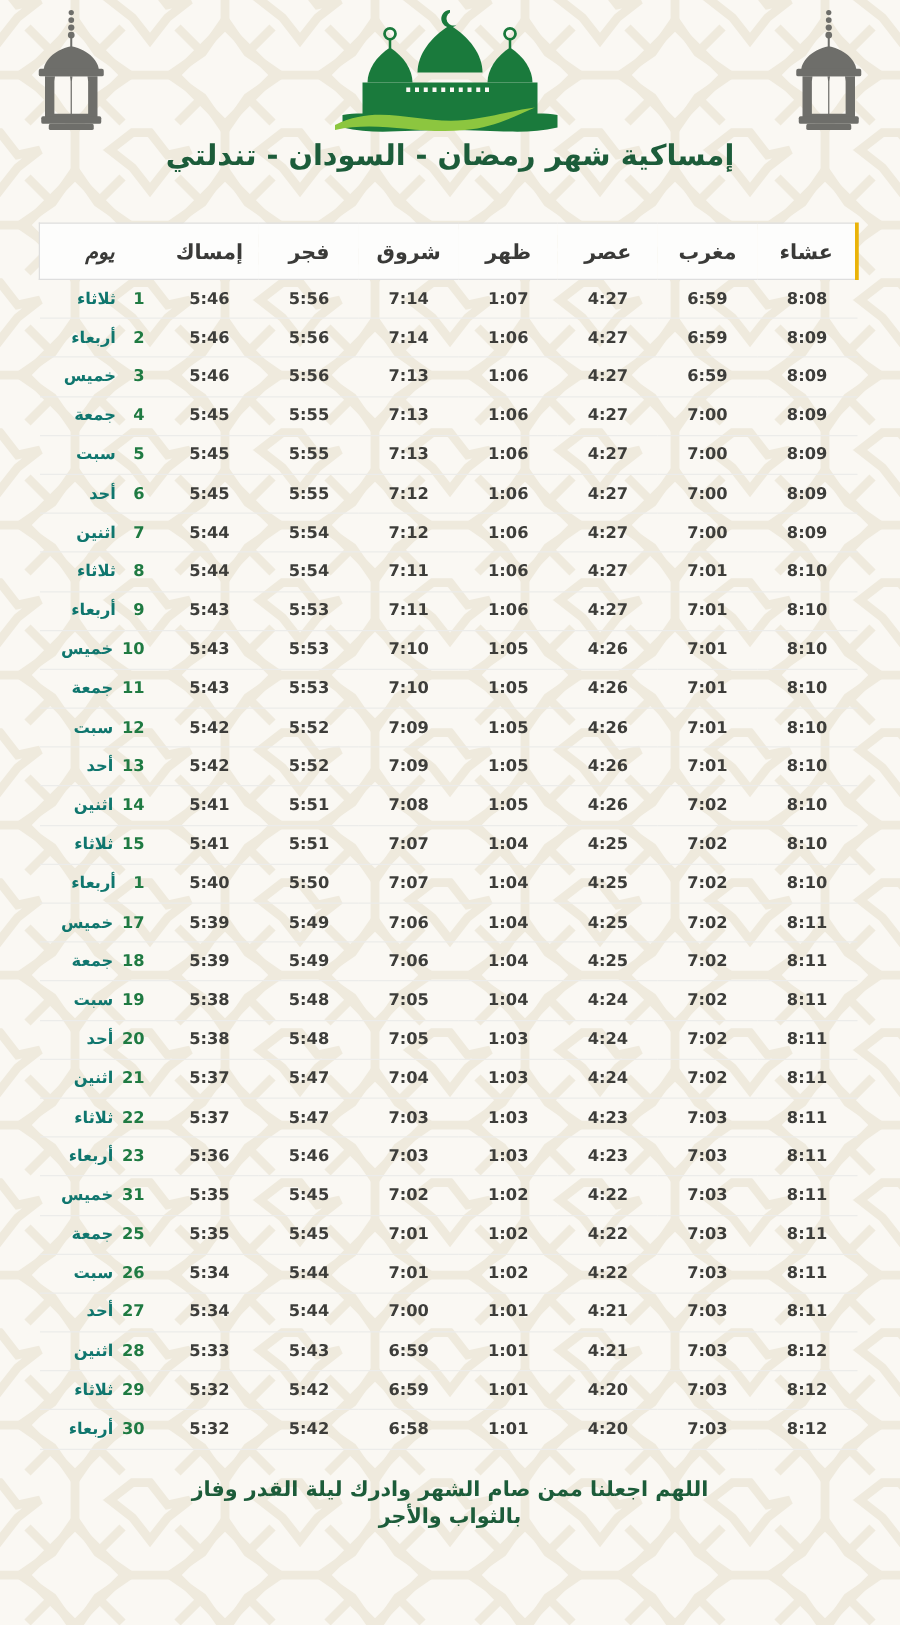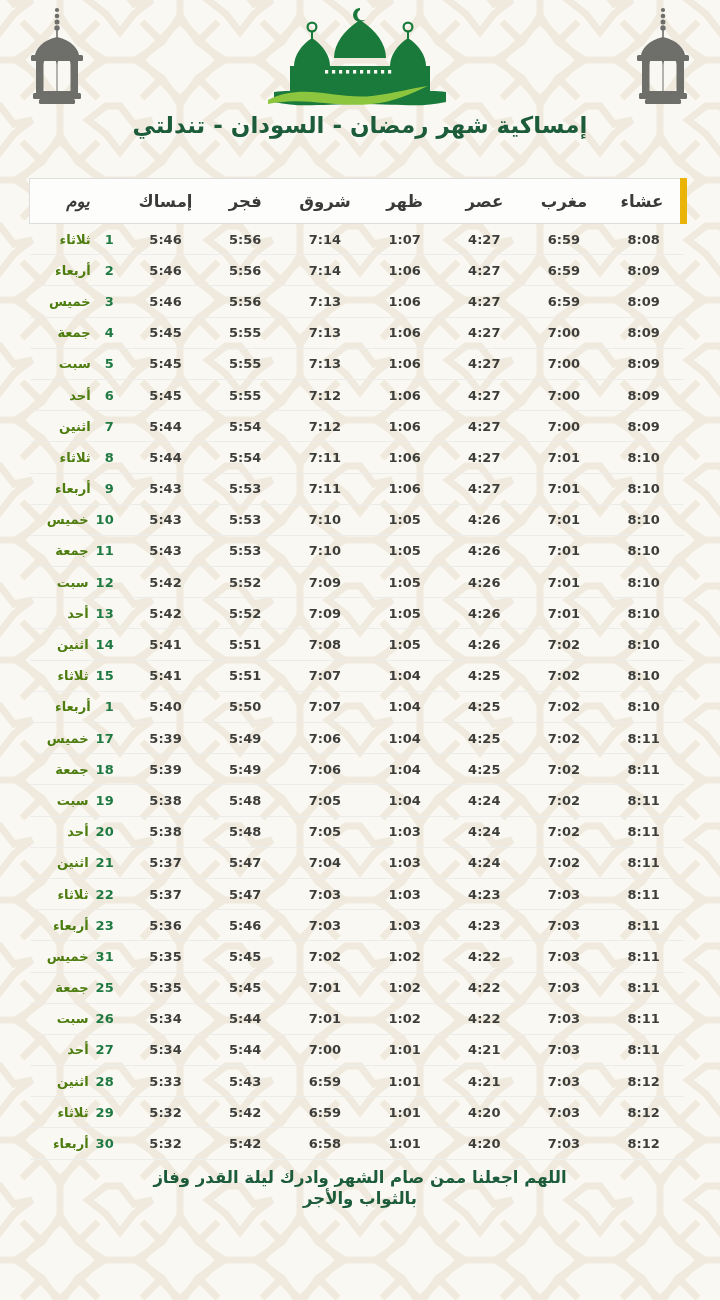--- a/index.html
+++ b/index.html
@@ -84,21 +84,21 @@
   table.imsak thead th {
     height: 45px;
     font-size: 16.5px;
     font-weight: bold;
     color: #3a3a38;
     text-align: center;
     border-top: 1px solid #dedede;
     border-bottom: 1px solid #dedede;
     vertical-align: middle;
   }
-  table.imsak thead th:first-child { border-right: 7px solid #eab308; }
+  table.imsak thead th:first-child { border-right: 3px solid #eab308; }
   table.imsak thead th:last-child  { border-left: 1px solid #dedede; font-style: italic; }
 
   table.imsak tbody td {
     height: 31.2px;
     font-size: 13px;
     font-weight: bold;
     color: #3d3d3a;
     text-align: center;
     border-bottom: 1px solid #ececea;
     vertical-align: middle;
@@ -118,32 +118,32 @@
     padding-right: 12px;
   }
   .day-num {
     color: #1f7a42;
     font-weight: bold;
     font-size: 13px;
     min-width: 16px;
     text-align: right;
   }
   .day-name {
-    color: #4d7c0f;
+    color: #0f766e;
     font-weight: bold;
     font-size: 13px;
   }
 
   
   col.c-day  { width: 96px; }
   col.c-time { width: 79.7px; }
 
   
   .footer {
-    margin-top: 7px;
+    margin-top: 21px;
     text-align: center;
   }
   .dua {
     font-size: 16.5px;
     font-weight: bold;
     color: #1c5c3a;
     line-height: 1.32;
     max-width: 430px;
     margin: 0 auto;
   }

